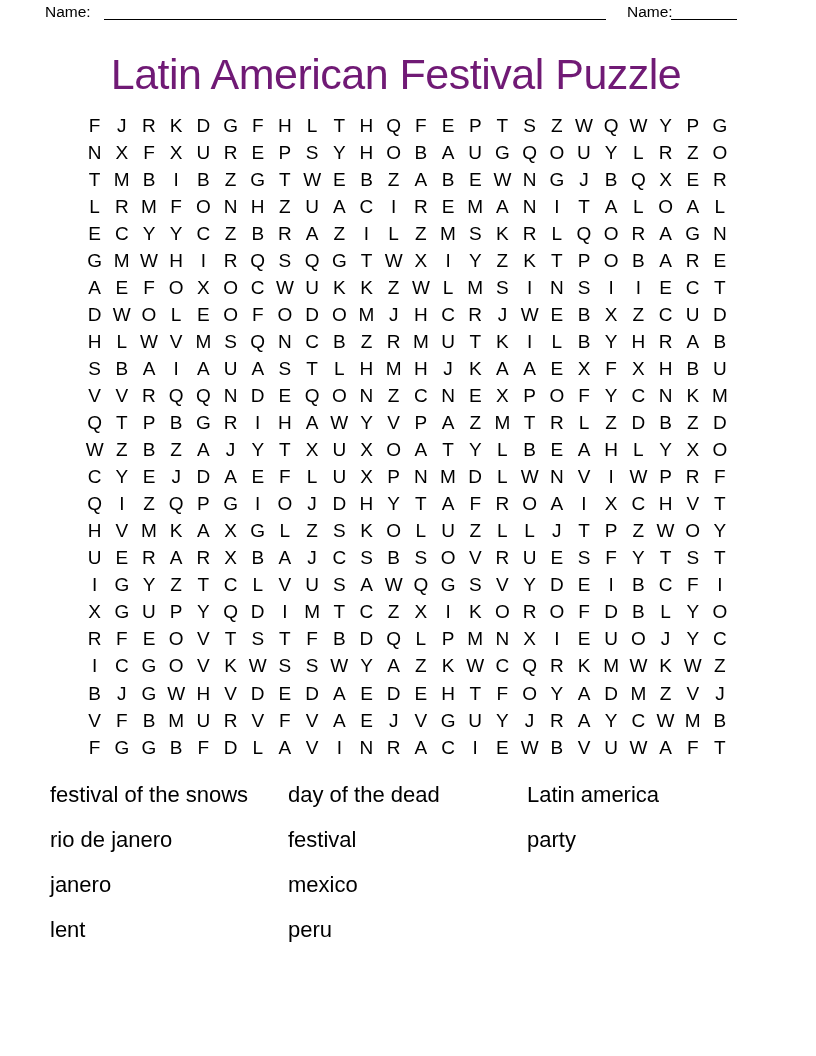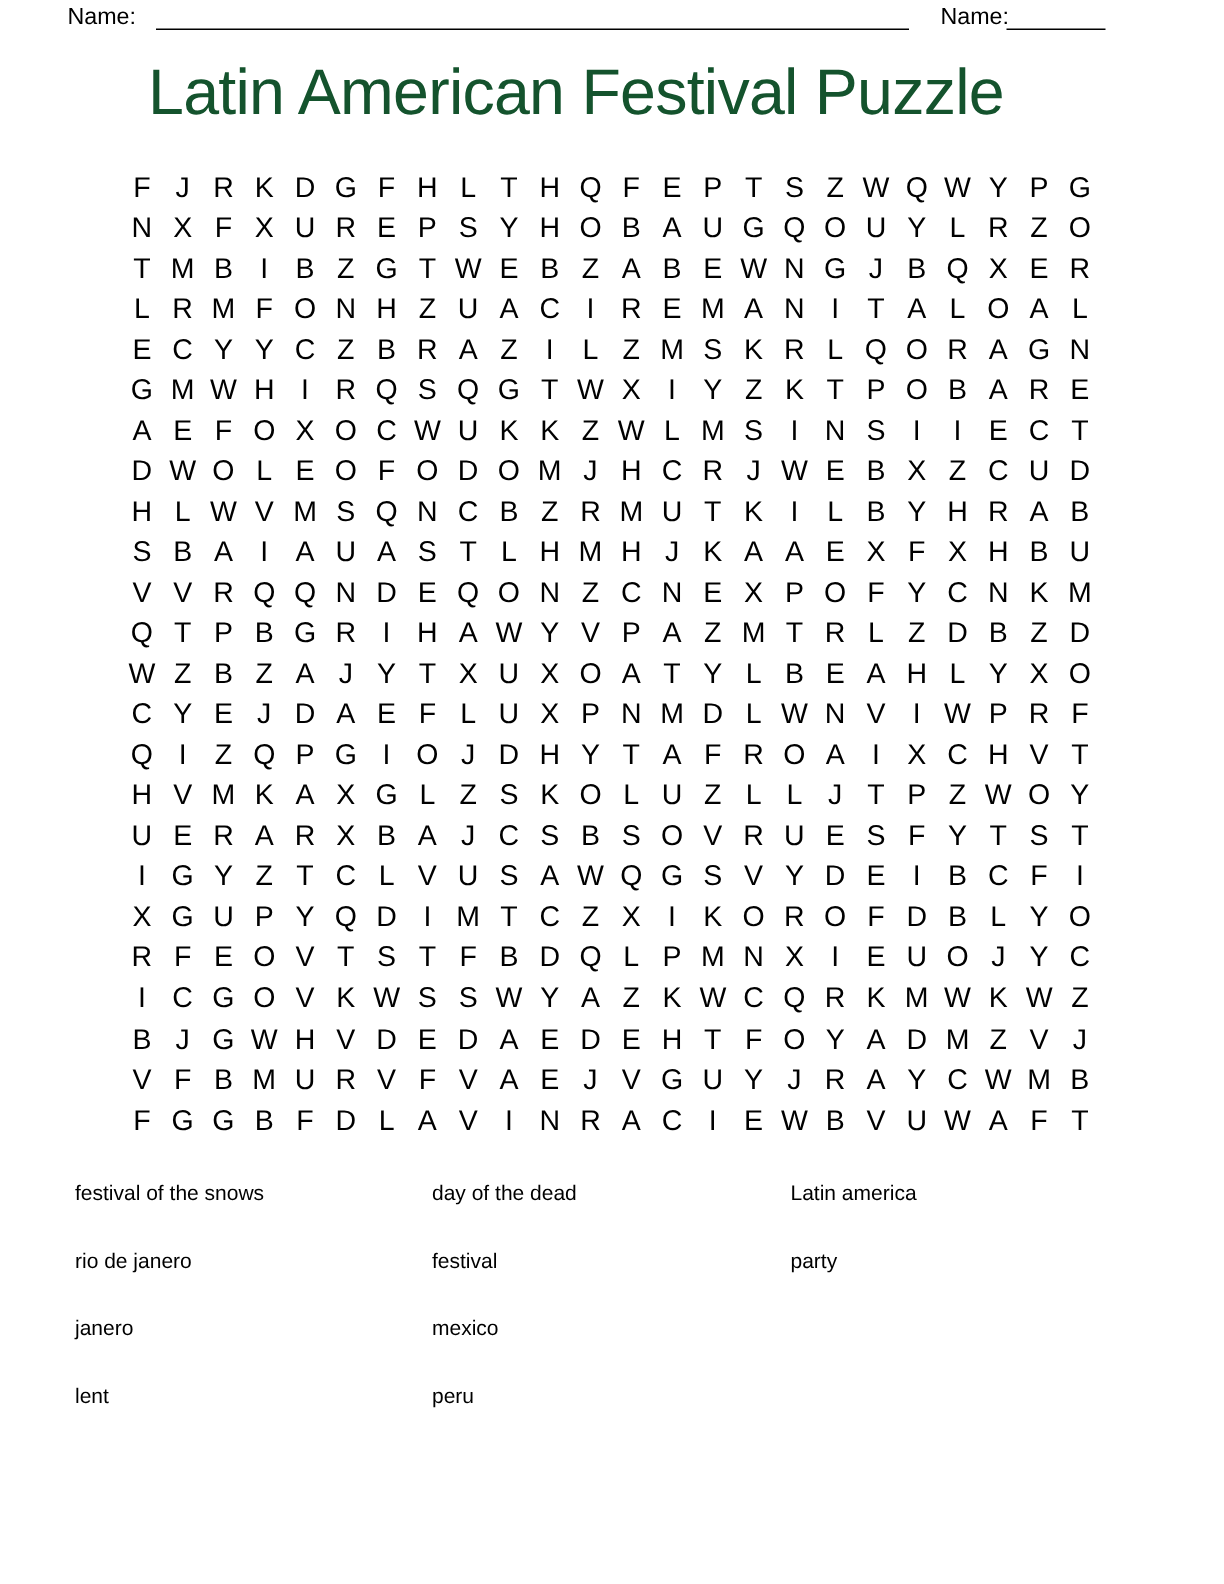--- a/index.html
+++ b/index.html
@@ -35,26 +35,26 @@
   }
   .name-blank { left: 104px; width: 502px; }
   .date-blank { left: 671px; width: 66px; }
 
   
   .title {
     position: absolute;
     left: 0;
     top: 38px;
     width: 768px;
-    margin: 0;
+    margin: 12px;
     text-align: center;
     font-size: 43px;
     font-weight: 400;
     letter-spacing: -0.5px;
-    color: #14532d;
+    color: #701a75;
     font-family: "Liberation Sans", sans-serif;
   }
 
   
   .grid {
     position: absolute;
     left: 81px;
     top: 112px;
     display: grid;
     grid-template-columns: repeat(24, 27.2px);
@@ -73,21 +73,21 @@
   .word-col {
     position: absolute;
     top: 780px;
   }
   .word-col-1 { left: 50px; }
   .word-col-2 { left: 288px; }
   .word-col-3 { left: 527px; }
   .word-item {
     height: 30px;
     margin-bottom: 15px;
-    font-size: 14px;
+    font-size: 22px;
     line-height: 30px;
     color: #000;
     white-space: nowrap;
   }
 </style>
 </head>
 <body>
 
 <div class="page">
 

